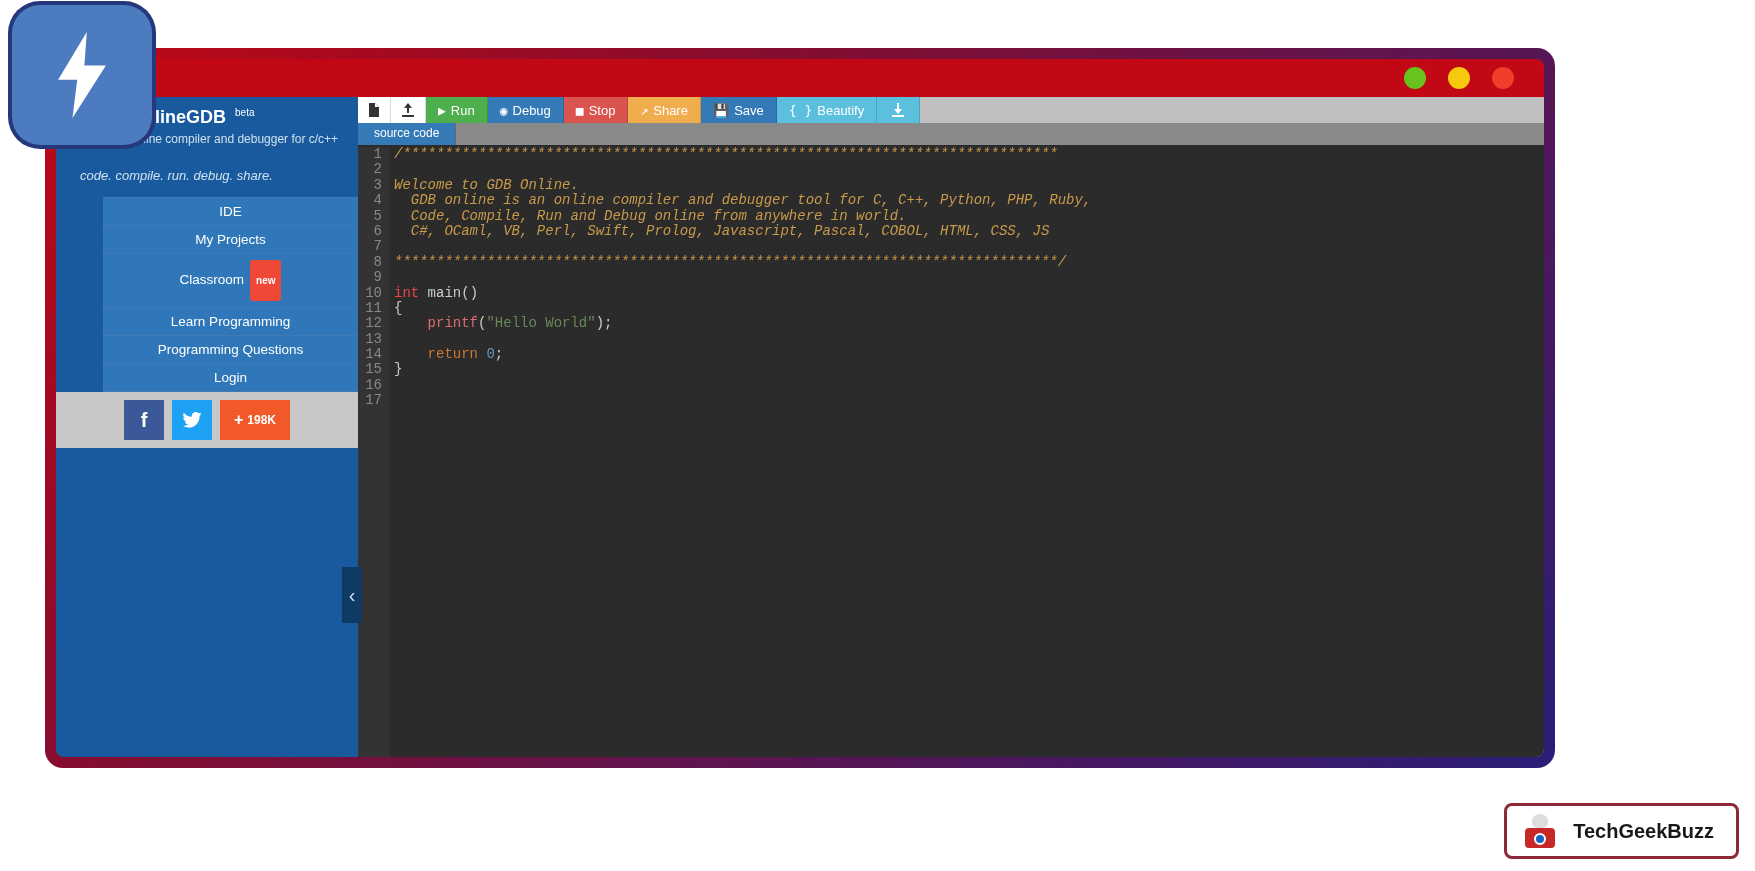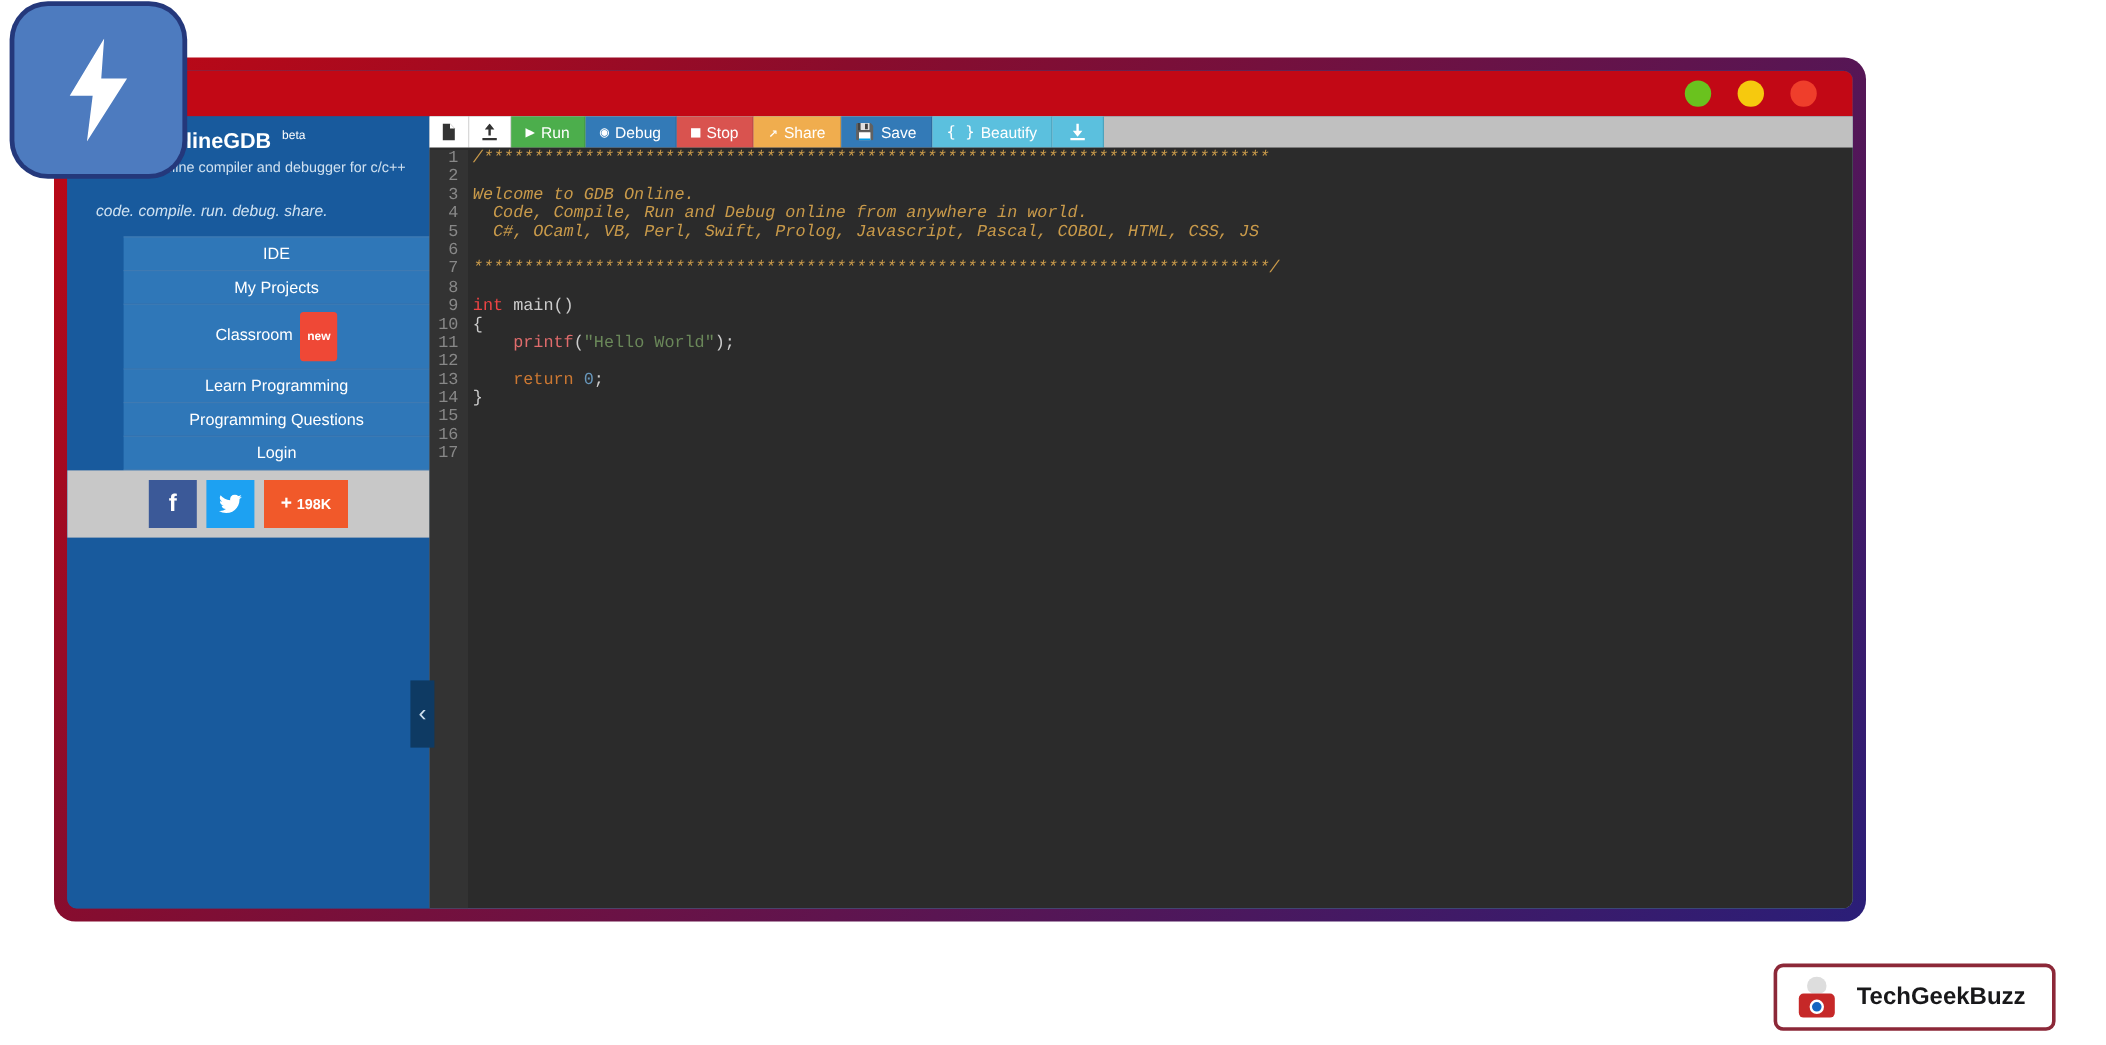--- a/index.html
+++ b/index.html
@@ -153,21 +153,21 @@
   .c-pre{color:#cc7832;}
   .c-inc{color:#6a8759;}
   .c-kw{color:#cc7832;}
   .c-fn{color:#e06c6c;}
   .c-str{color:#6a8759;}
   .c-num{color:#6897bb;}
   .c-type{color:#ef4444;}
 
   
   .watermark{
-    position:absolute; right:42px; bottom:12px;
+    position:absolute; right:16px; bottom:12px;
     background:#fff; border:3px solid #8c2838;
     border-radius:8px;
     padding:8px 22px 8px 14px;
     display:flex; align-items:center; gap:14px;
     z-index:60;
   }
   .wm-logo{width:38px;height:34px;position:relative;}
   .wm-logo .cam{
     position:absolute;bottom:0;left:4px;width:30px;height:20px;
     background:#c62828;border-radius:4px;
@@ -273,20 +273,23 @@
             <span class="tb-ico">{ }</span>
             <span>Beautify</span>
           </div>
           <div class="tbtn dl">
             <svg width="14" height="14" viewBox="0 0 14 14" fill="#fff">
                 <path d="M6 0h2v6h3L7 11 3 6h3zM1 12h12v2H1z"></path>
               </svg>
           </div>
         </div>
 
+        <div class="tabbar">
+          <div class="tab">source code</div>
+        </div>
 
         <div class="editor">
           <div class="gutter" id="gutter">
               <div>1</div>
               <div>2</div>
               <div>3</div>
               <div>4</div>
               <div>5</div>
               <div>6</div>
               <div>7</div>
@@ -298,20 +301,21 @@
               <div>13</div>
               <div>14</div>
               <div>15</div>
               <div>16</div>
               <div>17</div>
             </div>
           <div class="code" id="code">
               <div class="c-cmt">/******************************************************************************</div>
               <div class="c-cmt"></div>
               <div class="c-cmt">Welcome to GDB Online.</div>
+              <div class="c-cmt">  GDB online is an online compiler and debugger tool for C, C++, Python, PHP, Ruby,</div>
               <div class="c-cmt">  Code, Compile, Run and Debug online from anywhere in world.</div>
               <div class="c-cmt">  C#, OCaml, VB, Perl, Swift, Prolog, Javascript, Pascal, COBOL, HTML, CSS, JS</div>
               <div class="c-cmt"></div>
               <div class="c-cmt">*******************************************************************************/</div>
               <div class=""></div>
               <div class=""><span class="c-type">int</span> main()</div>
               <div class="">{</div>
               <div class="">    <span class="c-fn">printf</span>(<span class="c-str">"Hello World"</span>);</div>
               <div class=""></div>
               <div class="">    <span class="c-kw">return</span> <span class="c-num">0</span>;</div>

